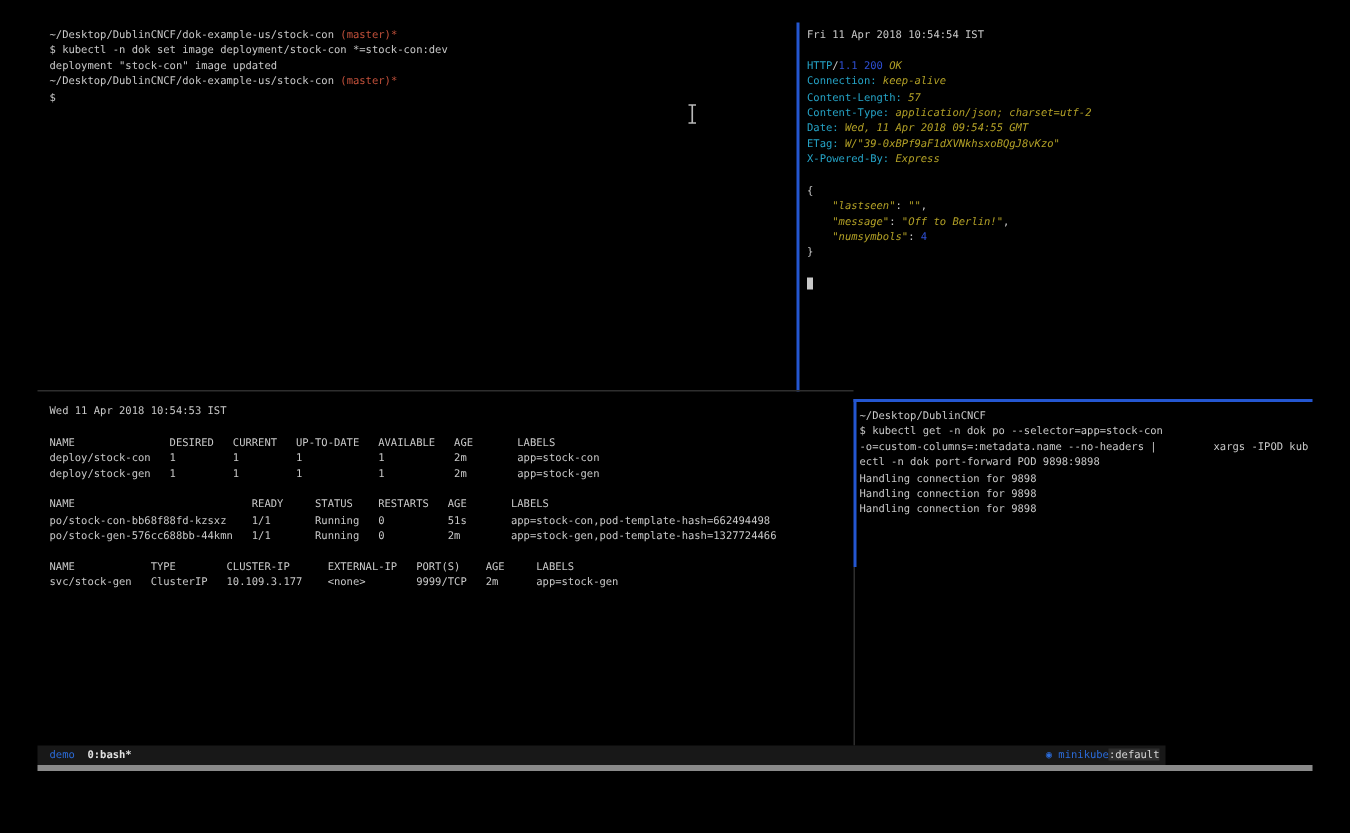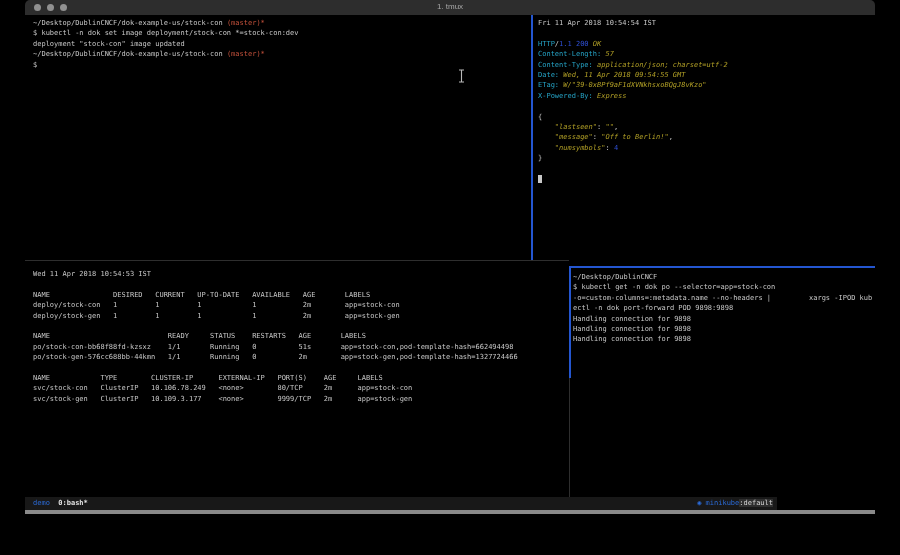--- a/index.html
+++ b/index.html
@@ -60,41 +60,34 @@
     background:var(--window-strip-gray,#8a8a8a);
   }
   .ibeam { position:absolute; left:433px; top:53px; width:7px; height:14px; }
 </style>
 </head>
 <body>
 
 <div class="screen">
   <div class="window">
 
-    <div class="titlebar">
-      <div class="traffic">
-        <span class="dot"></span>
-        <span class="dot"></span>
-        <span class="dot"></span>
-      </div>
-      <div class="titletext">1. tmux</div>
-    </div>
 
     <div class="term">
       <div id="pane-top-left" class="pane">
           <div class="tline"><span class="c-fg">~/Desktop/DublinCNCF/dok-example-us/stock-con </span><span class="c-red">(master)*</span></div>
           <div class="tline"><span class="c-fg">$ kubectl -n dok set image deployment/stock-con *=stock-con:dev</span></div>
           <div class="tline"><span class="c-fg">deployment "stock-con" image updated</span></div>
           <div class="tline"><span class="c-fg">~/Desktop/DublinCNCF/dok-example-us/stock-con </span><span class="c-red">(master)*</span></div>
           <div class="tline"><span class="c-fg">$</span></div>
         </div>
       <div id="pane-top-right" class="pane">
           <div class="tline"><span class="c-fg">Fri 11 Apr 2018 10:54:54 IST</span></div>
           <div class="tline">&nbsp;</div>
           <div class="tline"><span class="c-cyan">HTTP</span><span class="c-fg">/</span><span class="c-blue">1.1 200</span><span class="c-yellow"> OK</span></div>
+          <div class="tline"><span class="c-cyan">Connection:</span><span class="c-yellow"> keep-alive</span></div>
           <div class="tline"><span class="c-cyan">Content-Length:</span><span class="c-yellow"> 57</span></div>
           <div class="tline"><span class="c-cyan">Content-Type:</span><span class="c-yellow"> application/json; charset=utf-2</span></div>
           <div class="tline"><span class="c-cyan">Date:</span><span class="c-yellow"> Wed, 11 Apr 2018 09:54:55 GMT</span></div>
           <div class="tline"><span class="c-cyan">ETag:</span><span class="c-yellow"> W/"39-0xBPf9aF1dXVNkhsxoBQgJ8vKzo"</span></div>
           <div class="tline"><span class="c-cyan">X-Powered-By:</span><span class="c-yellow"> Express</span></div>
           <div class="tline">&nbsp;</div>
           <div class="tline"><span class="c-fg">{</span></div>
           <div class="tline"><span class="c-fg">    </span><span class="c-yellow">"lastseen"</span><span class="c-fg">: </span><span class="c-yellow">""</span><span class="c-fg">,</span></div>
           <div class="tline"><span class="c-fg">    </span><span class="c-yellow">"message"</span><span class="c-fg">: </span><span class="c-yellow">"Off to Berlin!"</span><span class="c-fg">,</span></div>
           <div class="tline"><span class="c-fg">    </span><span class="c-yellow">"numsymbols"</span><span class="c-fg">: </span><span class="c-blue">4</span></div>
@@ -107,21 +100,20 @@
           <div class="tline">&nbsp;</div>
           <div class="tline"><span class="c-fg">NAME               DESIRED   CURRENT   UP-TO-DATE   AVAILABLE   AGE       LABELS</span></div>
           <div class="tline"><span class="c-fg">deploy/stock-con   1         1         1            1           2m        app=stock-con</span></div>
           <div class="tline"><span class="c-fg">deploy/stock-gen   1         1         1            1           2m        app=stock-gen</span></div>
           <div class="tline">&nbsp;</div>
           <div class="tline"><span class="c-fg">NAME                            READY     STATUS    RESTARTS   AGE       LABELS</span></div>
           <div class="tline"><span class="c-fg">po/stock-con-bb68f88fd-kzsxz    1/1       Running   0          51s       app=stock-con,pod-template-hash=662494498</span></div>
           <div class="tline"><span class="c-fg">po/stock-gen-576cc688bb-44kmn   1/1       Running   0          2m        app=stock-gen,pod-template-hash=1327724466</span></div>
           <div class="tline">&nbsp;</div>
           <div class="tline"><span class="c-fg">NAME            TYPE        CLUSTER-IP      EXTERNAL-IP   PORT(S)    AGE     LABELS</span></div>
-          <div class="tline"><span class="c-fg">svc/stock-con   ClusterIP   10.106.78.249   &lt;none&gt;        80/TCP     2m      app=stock-con</span></div>
           <div class="tline"><span class="c-fg">svc/stock-gen   ClusterIP   10.109.3.177    &lt;none&gt;        9999/TCP   2m      app=stock-gen</span></div>
         </div>
       <div id="pane-bottom-right" class="pane">
           <div class="tline"><span class="c-fg">~/Desktop/DublinCNCF</span></div>
           <div class="tline"><span class="c-fg">$ kubectl get -n dok po --selector=app=stock-con</span></div>
           <div class="tline"><span class="c-fg">-o=custom-columns=:metadata.name --no-headers |         xargs -IPOD kub</span></div>
           <div class="tline"><span class="c-fg">ectl -n dok port-forward POD 9898:9898</span></div>
           <div class="tline"><span class="c-fg">Handling connection for 9898</span></div>
           <div class="tline"><span class="c-fg">Handling connection for 9898</span></div>
           <div class="tline"><span class="c-fg">Handling connection for 9898</span></div>

